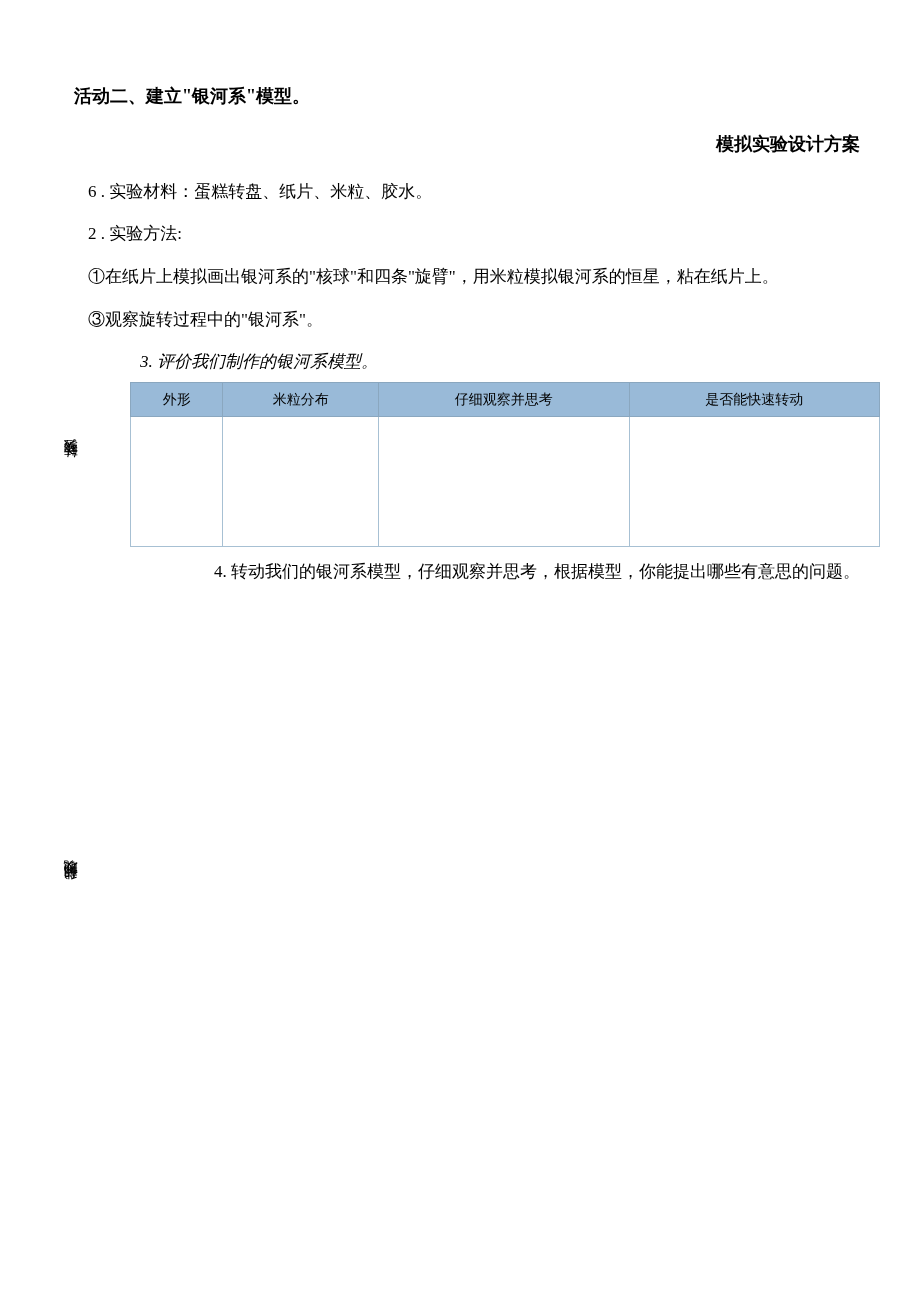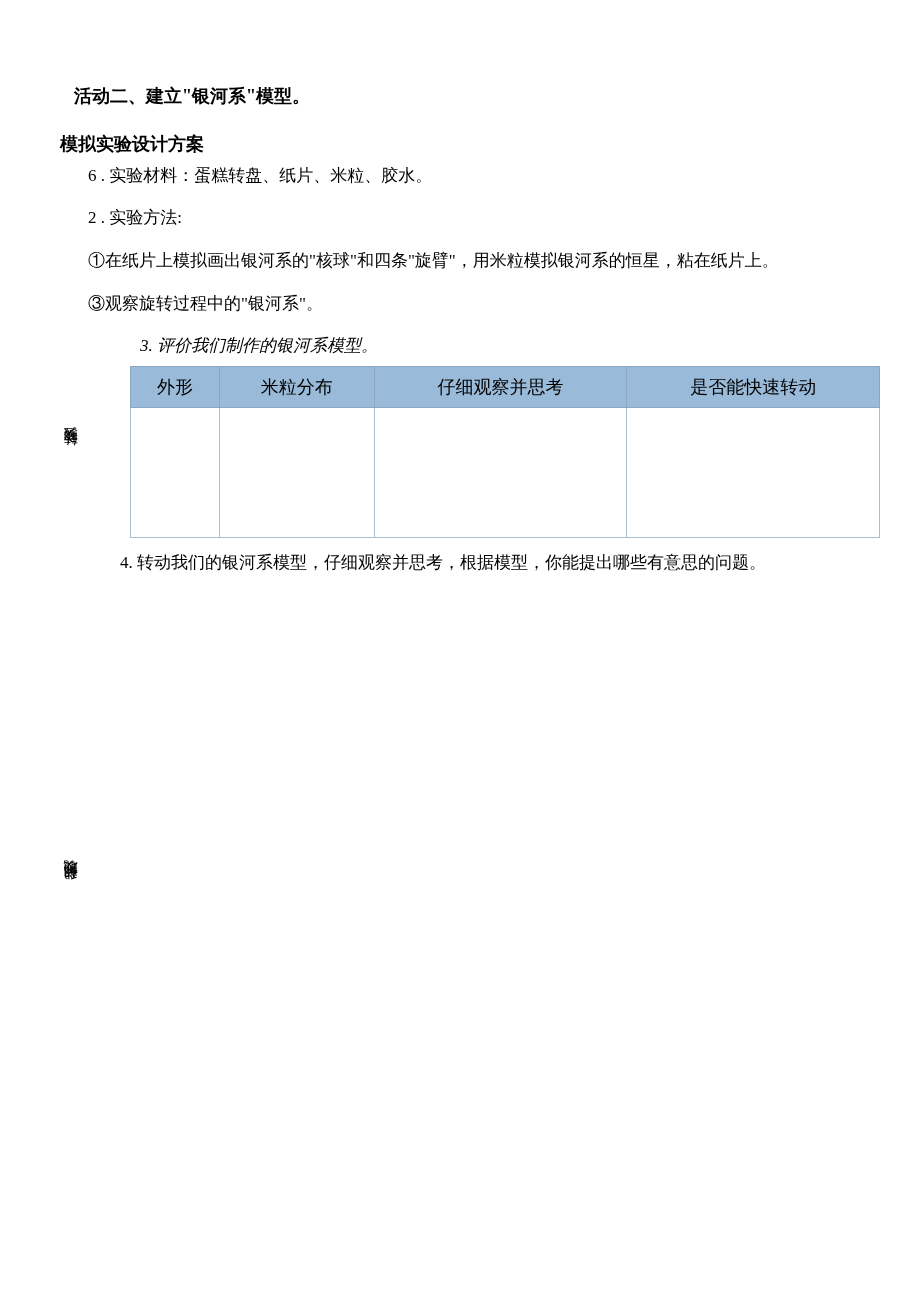--- a/index.html
+++ b/index.html
@@ -19,21 +19,22 @@
     }
     .activity-title {
       font-weight: bold;
       font-size: 18px;
       margin-bottom: 16px;
       margin-left: 14px;
     }
     .plan-title {
       font-weight: bold;
       font-size: 18px;
-      text-align: left;
+      text-align: right;
+      margin-bottom: 16px;
     }
     .content-section {
       margin-left: 28px;
     }
     .list-line {
       margin-bottom: 12px;
     }
     .sub-line {
       margin-bottom: 12px;
     }
@@ -58,30 +59,31 @@
     table.eval-table {
       border-collapse: collapse;
       width: 750px;
       margin-left: 42px;
     }
     table.eval-table th {
       background: #99bad8;
       border: 1px solid #8aa7bf;
       font-weight: normal;
       padding: 4px 6px;
-      font-size: 18px;
+      font-size: 14px;
       text-align: center;
     }
     table.eval-table td {
       border: 1px solid #a7c0d3;
       height: 130px;
     }
     .question-line {
       margin-left: 32px;
       margin-top: 8px;
+      text-align: right;
     }
     .side-label-2 {
       position: absolute;
       left: 58px;
       top: 882px;
       transform: rotate(180deg);
       writing-mode: vertical-rl;
       font-size: 14px;
       letter-spacing: 2px;
     }

